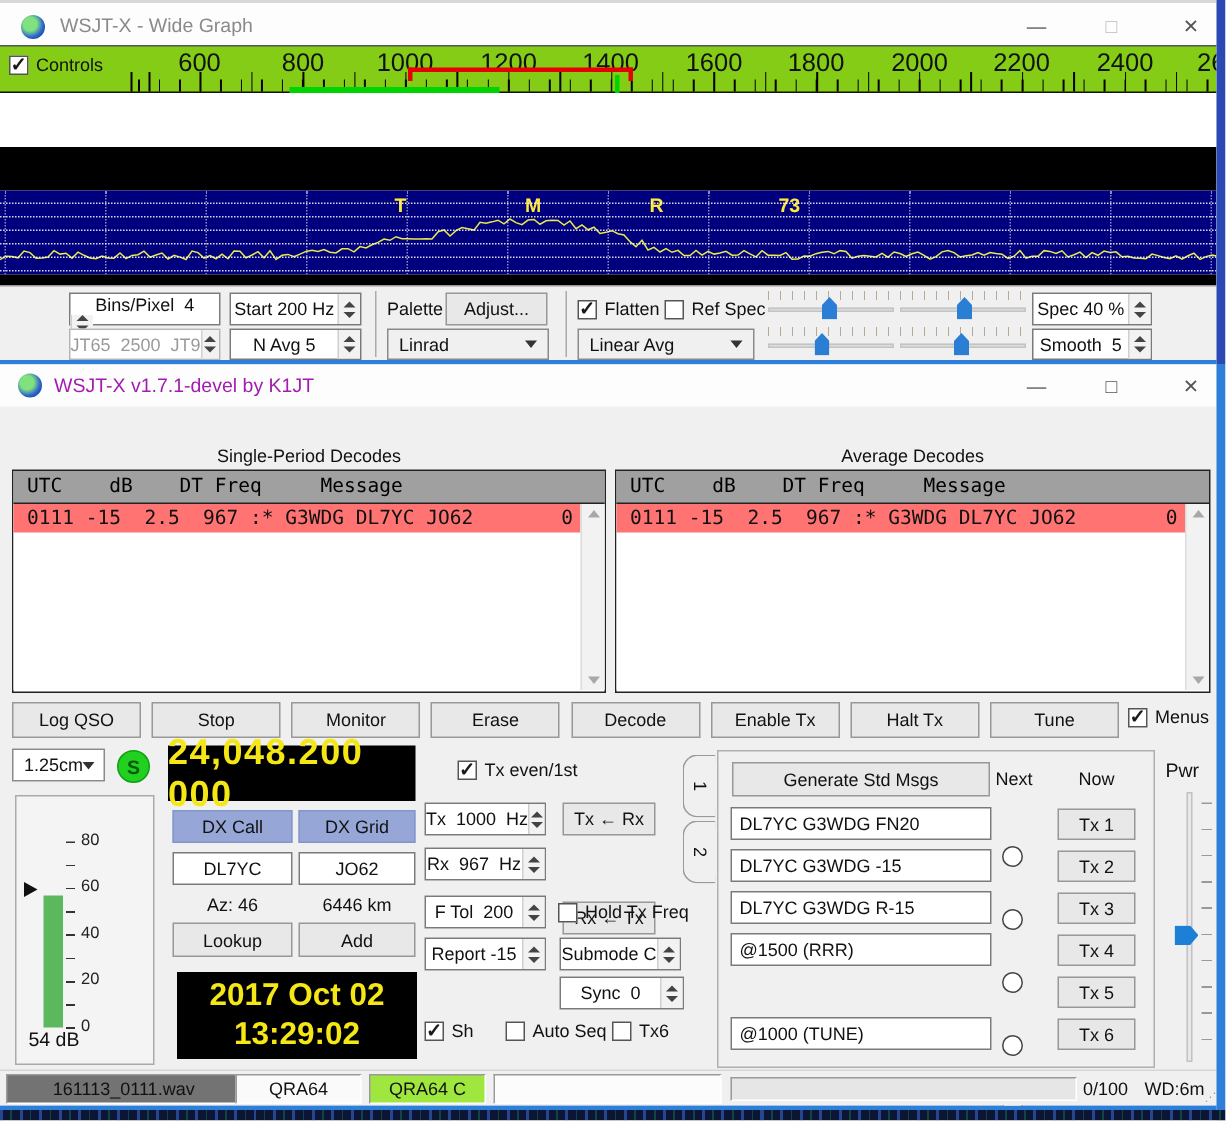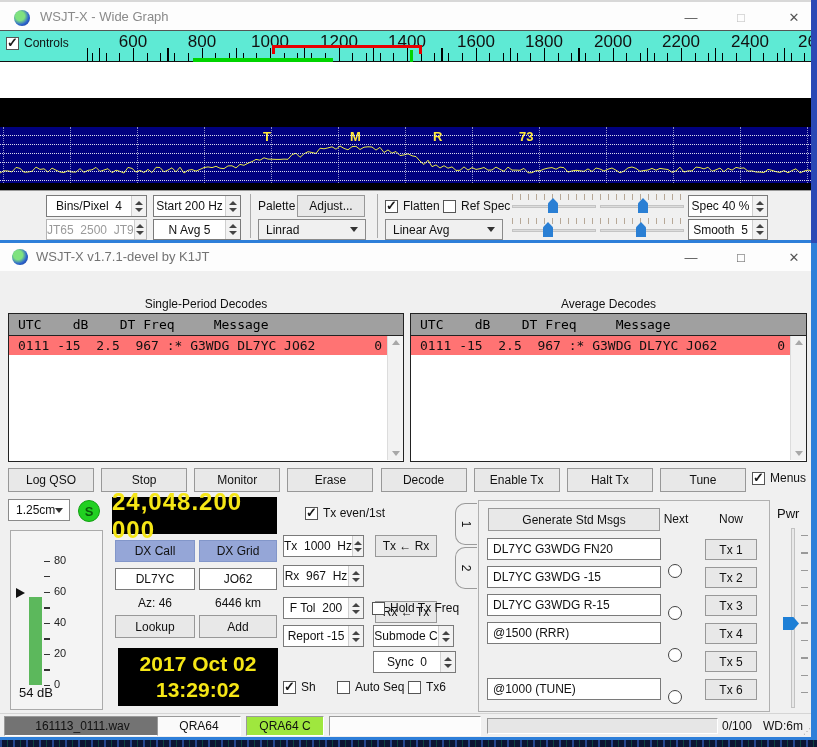--- a/index.html
+++ b/index.html
@@ -29,21 +29,21 @@
   .tri-dn{width:0;height:0;border-left:4px solid transparent;border-right:4px solid transparent;border-top:4px solid #444;}
   .dd{background:#f0f0f0;border:1px solid #8a8a8a;display:flex;align-items:center;font-size:12px;padding:0 7px;}
   .dd .car{margin-left:auto;width:0;height:0;border-left:4px solid transparent;border-right:4px solid transparent;border-top:5px solid #333;}
   .cbrow{display:flex;align-items:center;gap:5px;font-size:12px;white-space:nowrap;}
   .cb{width:13px;height:13px;background:#fff;border:1px solid #555;position:relative;flex:0 0 auto;}
   .cb.on::after{content:"✓";position:absolute;left:0;top:-3px;font-size:13px;font-weight:bold;color:#1a1a1a;}
   .radio{width:14px;height:14px;border:1px solid #444;border-radius:50%;background:#fff;position:relative;}
 
   
   #wide-graph{left:0;top:0;width:811px;height:243px;background:#fff;border-bottom:3px solid #2e7fd9;overflow:hidden;}
-  #wg-scale{left:0;top:30px;width:811px;height:32px;background:#5eead4;border-top:1px solid #555;border-bottom:1px solid #111;}
+  #wg-scale{left:0;top:30px;width:811px;height:32px;background:#84cc16;border-top:1px solid #555;border-bottom:1px solid #111;}
   .freq-num{position:absolute;top:1px;font-size:17px;color:#111;transform:translateX(-50%);}
   #wg-ticks-minor{position:absolute;left:80px;right:0;bottom:0;height:8px;
      background:repeating-linear-gradient(90deg,#000 0 1px,transparent 1px 13.7px);background-position-x:12px;}
   #wg-ticks-major{position:absolute;left:80px;right:0;bottom:0;height:13px;
      background:repeating-linear-gradient(90deg,#000 0 1px,transparent 1px 34.25px);background-position-x:19px;}
   #tx-marker{position:absolute;left:272px;top:14px;width:150px;height:9px;
      border-top:3px solid #e80000;border-left:3px solid #e80000;border-right:3px solid #e80000;}
   #rx-marker{position:absolute;left:193px;top:27px;width:140px;height:4px;background:#00d400;}
   #rx-tick{position:absolute;left:410px;top:19px;width:3px;height:12px;background:#00d400;}
   #wg-waterfall{left:0;top:62px;width:811px;height:36px;background:#0a1a4a;border-bottom:2px solid #00e000;overflow:hidden;}
@@ -187,21 +187,21 @@
         <div class="hgrid" style="top: 44px;"></div>
         <div class="hgrid" style="top: 53px;"></div>
       </div>
 
     <div id="wg-gap2" class="abs"></div>
 
     <div id="wg-controls" class="abs">
       <div class="vsep" style="left:250px;"></div>
       <div class="vsep" style="left:377px;"></div>
 
-      <div class="spin abs" style="left:46px;top:4px;width:101px;height:22px;">
+      <div class="spin abs" style="left:46px;top:4px;width:101px;height:22px;flex-direction:column;">
         <span class="txt">Bins/Pixel  4</span>
         <span class="arrs">
             <i class="tri-up"></i>
             <i class="tri-dn"></i>
           </span>
       </div>
       <div class="spin abs" style="left:153px;top:4px;width:88px;height:22px;">
         <span class="txt">Start 200 Hz</span>
         <span class="arrs">
             <i class="tri-up"></i>
@@ -266,21 +266,21 @@
             <i class="tri-up"></i>
             <i class="tri-dn"></i>
           </span>
       </div>
     </div>
   </div>
 
   <div id="main-win" class="abs">
     <div class="titlebar abs" style="left:0;top:0;width:811px;height:28px;border-top:none;">
       <div class="app-icon abs" style="left:12px;top:6px;"></div>
-      <div class="abs" style="left:36px;top:6px;font-size:13px;color:#737373;">WSJT-X   v1.7.1-devel   by K1JT</div>
+      <div class="abs" style="left:36px;top:6px;font-size:13px;color:#a21caf;">WSJT-X   v1.7.1-devel   by K1JT</div>
       <div class="win-btn abs" style="left:675px;top:2px;">—</div>
       <div class="win-btn abs" style="left:725px;top:2px;">□</div>
       <div class="win-btn abs" style="left:778px;top:2px;">✕</div>
     </div>
 
     <div id="mw-menubar">
       <span>File</span>
       <span>Configurations</span>
       <span>View</span>
       <span>Mode</span>

